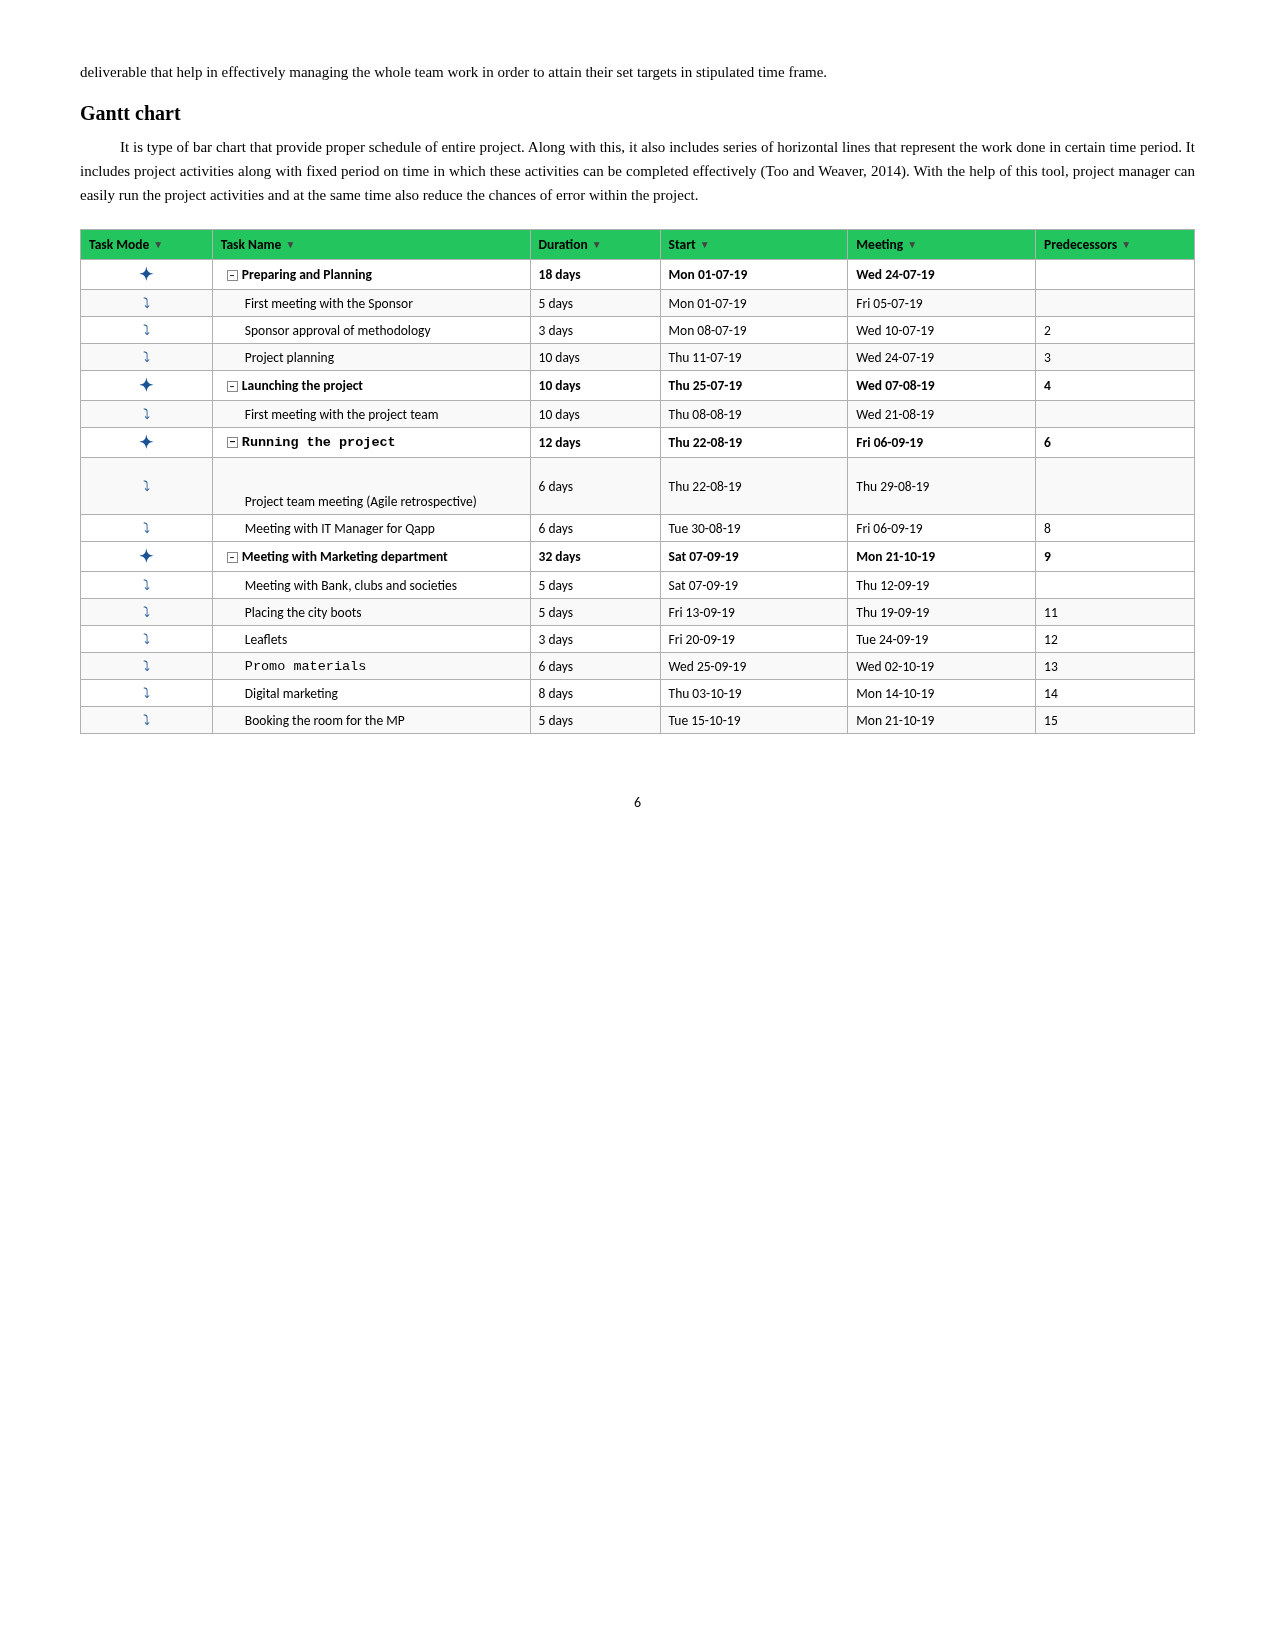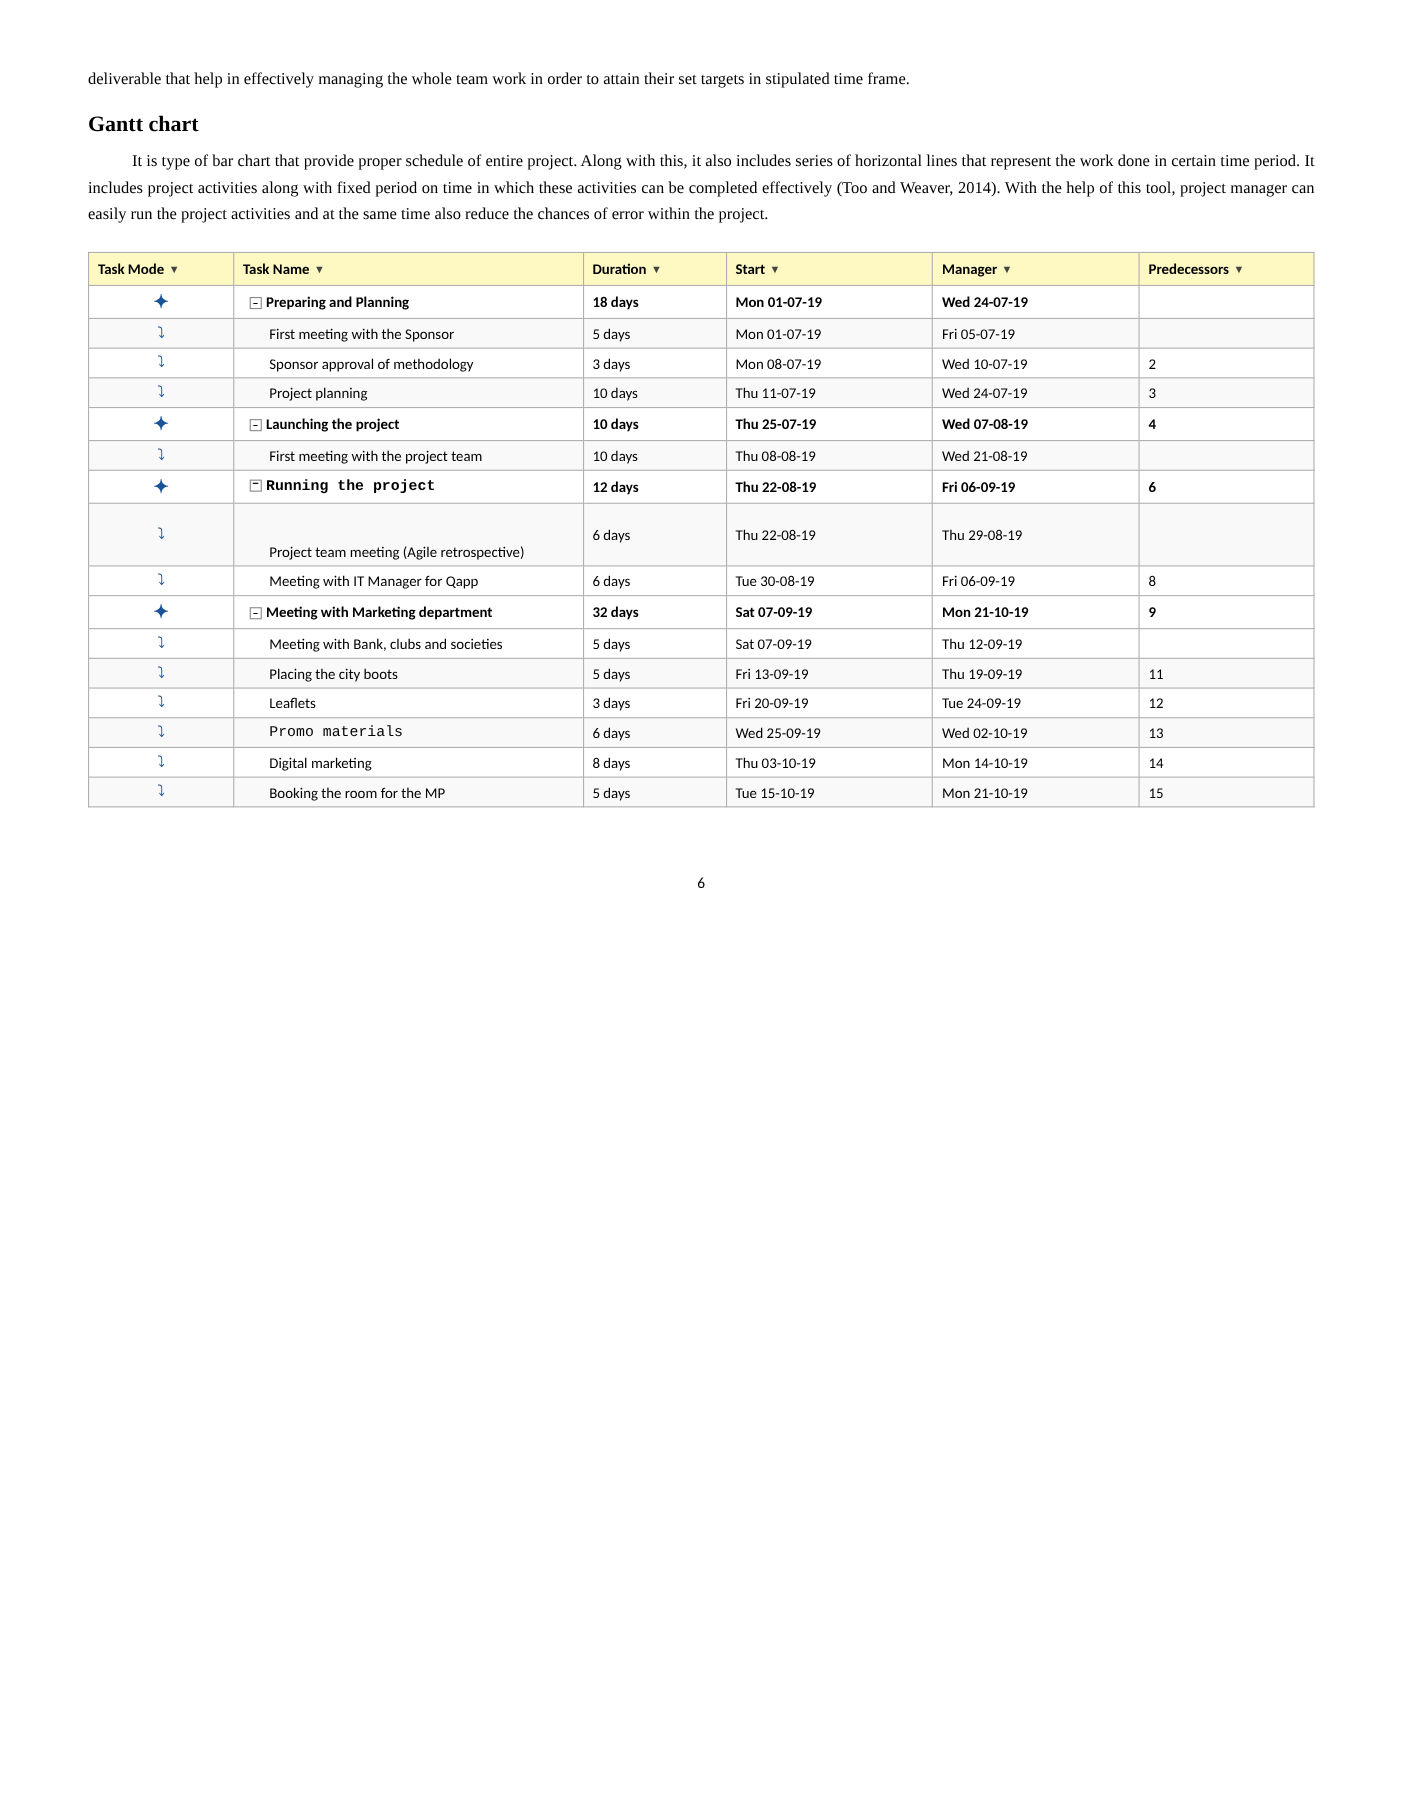--- a/index.html
+++ b/index.html
@@ -35,21 +35,21 @@
     
     .gantt-table {
       width: 100%;
       border-collapse: collapse;
       font-family: Calibri, Arial, sans-serif;
       font-size: 13.5px;
       margin-bottom: 30px;
     }
 
     .gantt-table th {
-      background: #fef9c3;
+      background: #22c55e;
       border: 1px solid #b0b0b0;
       padding: 6px 8px;
       font-weight: bold;
       text-align: left;
       white-space: nowrap;
     }
 
     .gantt-table th .header-inner {
       display: flex;
       align-items: center;
@@ -132,21 +132,21 @@
         </div>
       </th>
       <th class="col-start">
         <div class="header-inner">
           <span>Start</span>
           <span class="sort-arrow">▼</span>
         </div>
       </th>
       <th class="col-fin">
         <div class="header-inner">
-          <span>Manager</span>
+          <span>Meeting</span>
           <span class="sort-arrow">▼</span>
         </div>
       </th>
       <th class="col-pred">
         <div class="header-inner">
           <span>Predecessors</span>
           <span class="sort-arrow">▼</span>
         </div>
       </th>
     </tr>

